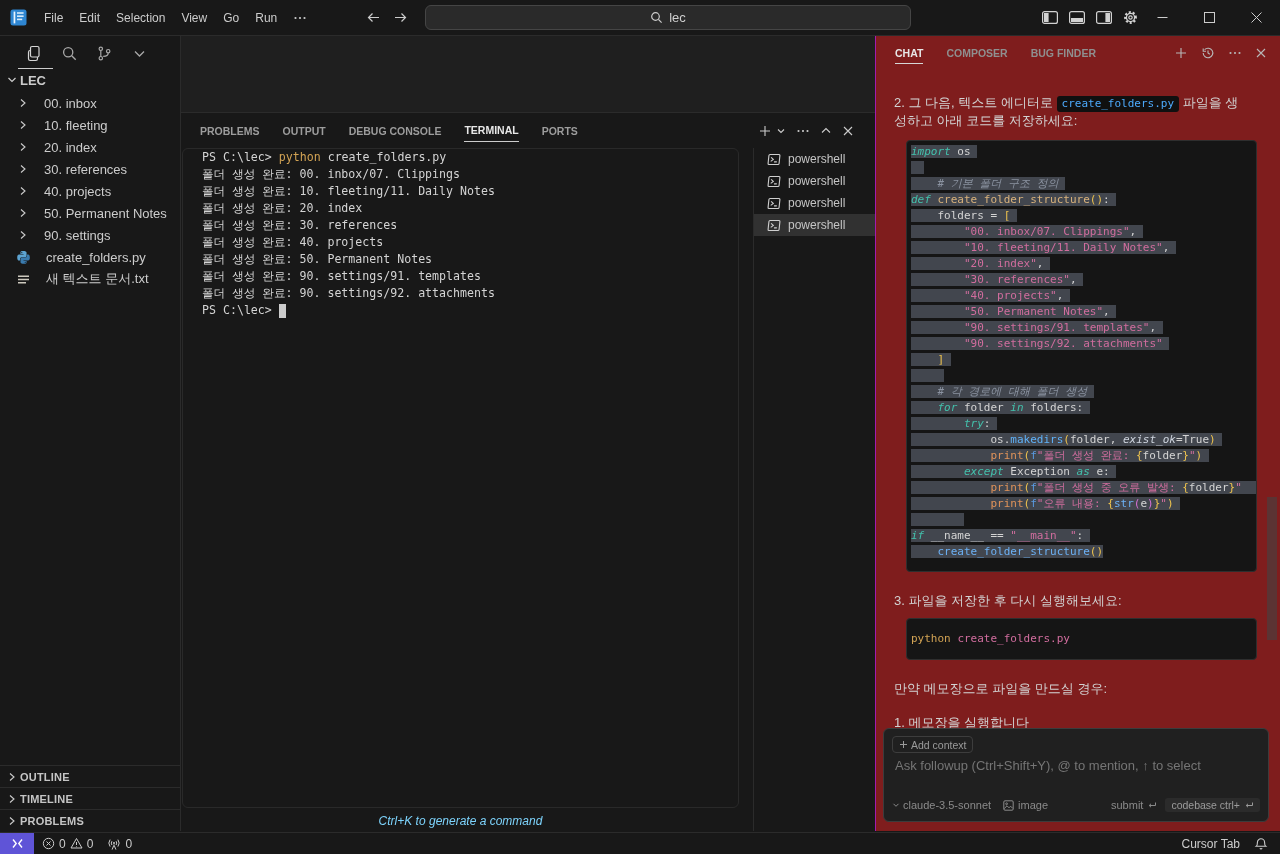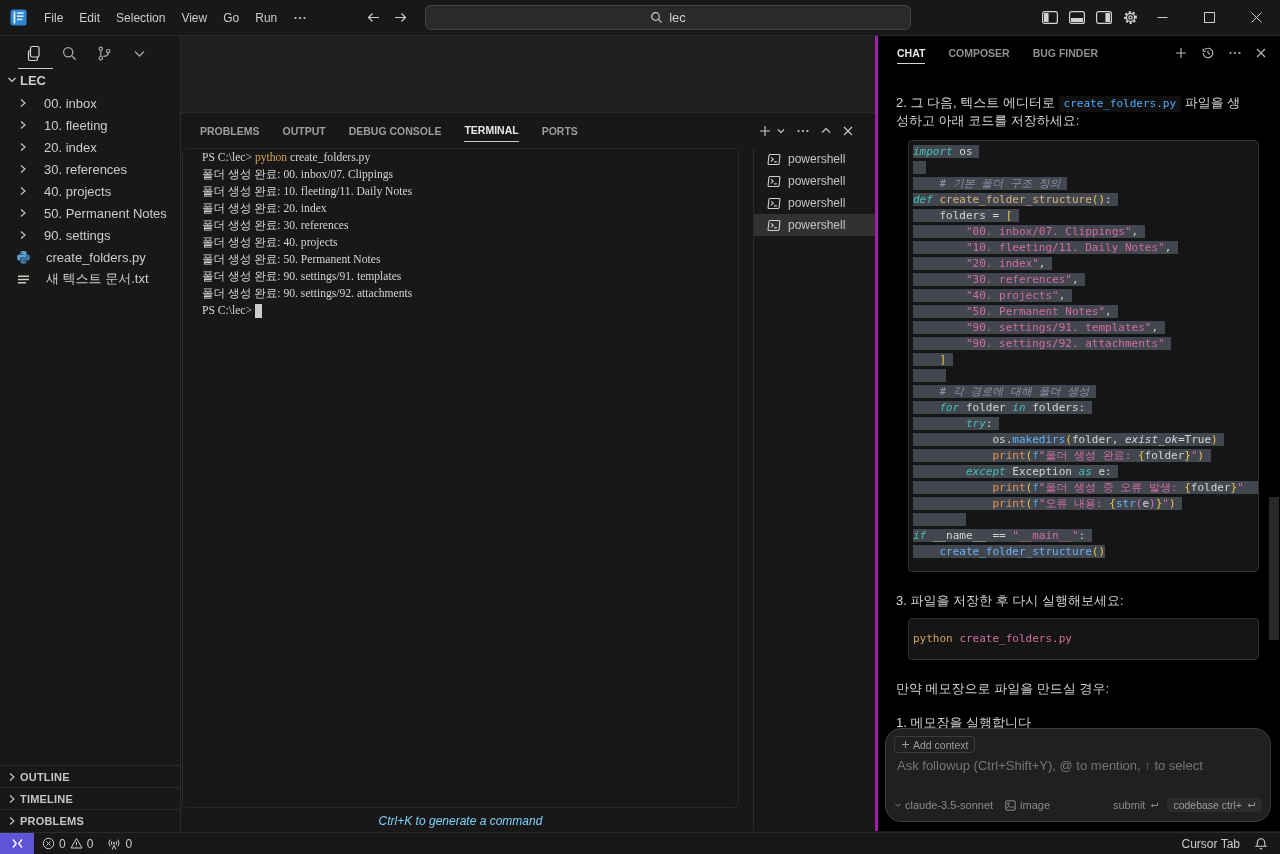--- a/index.html
+++ b/index.html
@@ -40,30 +40,30 @@
 
   
   .panel { position:absolute; left:181px; top:113px; width:694px; height:718px; background:#181818; }
   .panel-tabs { position:absolute; left:19px; top:0; height:35px; display:flex; align-items:center; gap:23px; }
   .ptab { font-size:10.5px; font-weight:600; letter-spacing:0; color:#9d9d9d; height:22px; display:flex; align-items:center; }
   .ptab.active { color:#e7e7e7; border-bottom:1px solid #cccccc; }
   .panel-actions { position:absolute; right:21px; top:0; height:35px; display:flex; align-items:center; gap:10px; }
   .panel-actions .pa { display:flex; align-items:center; }
   .term-box { position:absolute; left:1px; top:35px; width:557px; height:660px; border:1px solid #292929; border-radius:6px; }
   .term-lines { position:absolute; left:21px; top:36px; font-family:"DejaVu Sans Mono",monospace; font-size:11.6px; line-height:17px; color:#cccccc; }
-  .term-lines .cl { height:17px; white-space:pre;font-family:Liberation Serif, serif; }
+  .term-lines .cl { height:17px; white-space:pre; }
   .term-hint { position:absolute; left:1px; top:697px; width:557px; height:21px; display:flex; align-items:center; justify-content:center; font-size:12px; color:#7dd3fc;font-style:italic; }
   .termlist { position:absolute; left:572px; top:35px; width:122px; bottom:0; border-left:1px solid #2b2b2b; }
   .titem { height:22px; display:flex; align-items:center; font-size:12px; color:#c5c5c5; }
   .titem.selected { background:#313131; }
   .titem .ticon { margin-left:13px; margin-right:7px; display:flex; }
   .tk-cursor { display:inline-block; width:7px; height:14px; background:#cccccc; vertical-align:-2px; }
 
   
-  .chat { position:absolute; left:875px; top:36px; width:405px; height:795px; background:#000000; border-left:3px solid #a21caf; }
+  .chat { position:absolute; left:875px; top:36px; width:405px; height:795px; background:#7f1d1d; border-left:1px solid #a21caf; }
   .chat-tabs { position:absolute; left:19px; top:0; height:34px; display:flex; align-items:center; gap:23px; }
   .ctab { font-size:10.5px; font-weight:600; letter-spacing:0; color:#8f8f8f; height:21px; display:flex; align-items:center; }
   .ctab.active { color:#e7e7e7; border-bottom:1px solid #d7d7d7; }
   .chat-actions { position:absolute; right:13px; top:0; height:34px; display:flex; align-items:center; gap:13px; }
   .cmsg { position:absolute; left:18px; width:353px; font-size:13px; line-height:17px; color:#d2d2d2; }
   .inline-code { font-family:"DejaVu Sans Mono",monospace; font-size:11px; color:#4daafc; background:#101010; border-radius:3px; padding:1px 5px 2px; }
   .codeblock { position:absolute; left:30px; width:351px; background:#151515; border:1px solid #2e2e2e; border-radius:4px; overflow:hidden; font-family:"DejaVu Sans Mono",monospace; font-size:11px; line-height:16px; color:#d4d4d4; }
   .codeblock .inner { padding:3px 0 0 4px; }
   .cl { height:16px; white-space:pre; }
   .sel { background:#42464e; }
@@ -76,21 +76,21 @@
   .tk-cmt { color:#8b93a1; font-style:italic; }
   .tk-pl { color:#d4d4d4; }
   .tk-prop { color:#5fb2f9; }
   .tk-orange { color:#e0935a; }
   .tk-f { color:#5a9ae0; }
   .tk-param { color:#cdd3dd; font-style:italic; }
   .tk-cmd { color:#d2a354; }
   .chat-scrollbar { position:absolute; left:391px; top:461px; width:10px; height:143px; background:#424242; opacity:.6; }
 
   
-  .chat-input { position:absolute; left:7px; top:692px; width:386px; height:94px; background:#202020; border:1px solid #3c3c3c; border-radius:16px; }
+  .chat-input { position:absolute; left:7px; top:692px; width:386px; height:94px; background:#202020; border:1px solid #3c3c3c; border-radius:6px; }
   .addctx { position:absolute; left:8px; top:7px; height:17px; display:flex; align-items:center; gap:3px; padding:0 6px; border:1px solid #3d3d3d; border-radius:4px; font-size:10.5px; color:#9b9b9b; }
   .ci-placeholder { position:absolute; left:11px; top:29px; font-size:13px; color:#757575;text-align:right; }
   .ci-bottom { position:absolute; left:8px; right:8px; bottom:8px; height:16px; display:flex; align-items:center; font-size:11px; color:#8a8a8a; }
   .ci-model { display:flex; align-items:center; gap:3px; }
   .ci-image { display:flex; align-items:center; gap:4px; margin-left:12px; }
   .ci-right { margin-left:auto; display:flex; align-items:center; gap:8px; }
   .ci-submit { display:flex; align-items:center; gap:4px; }
   .ci-codebase { display:flex; align-items:center; gap:4px; background:#2b2b2b; border-radius:3px; padding:1px 6px; color:#9b9b9b; font-size:10.5px; }
 
   

